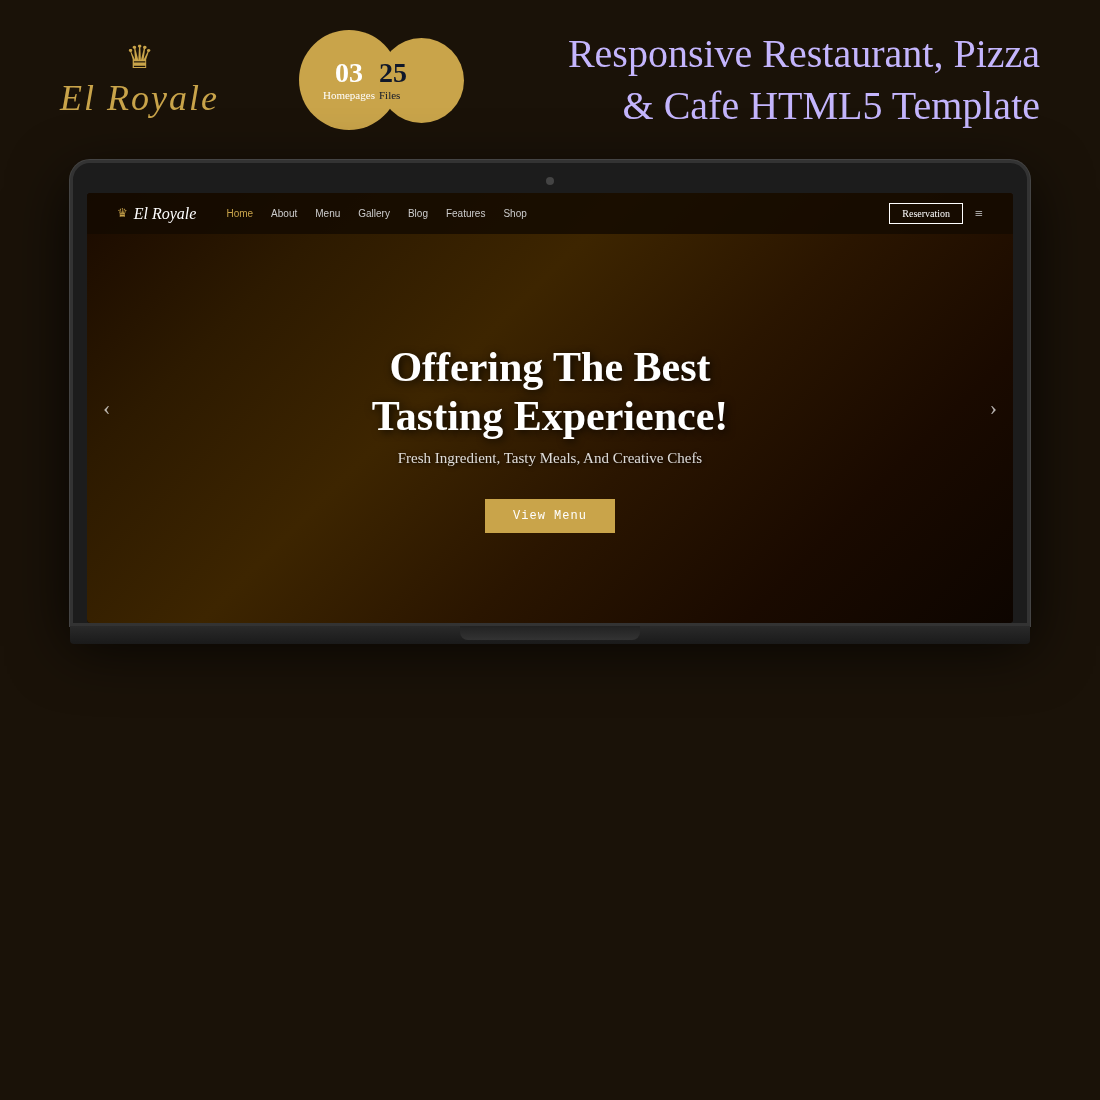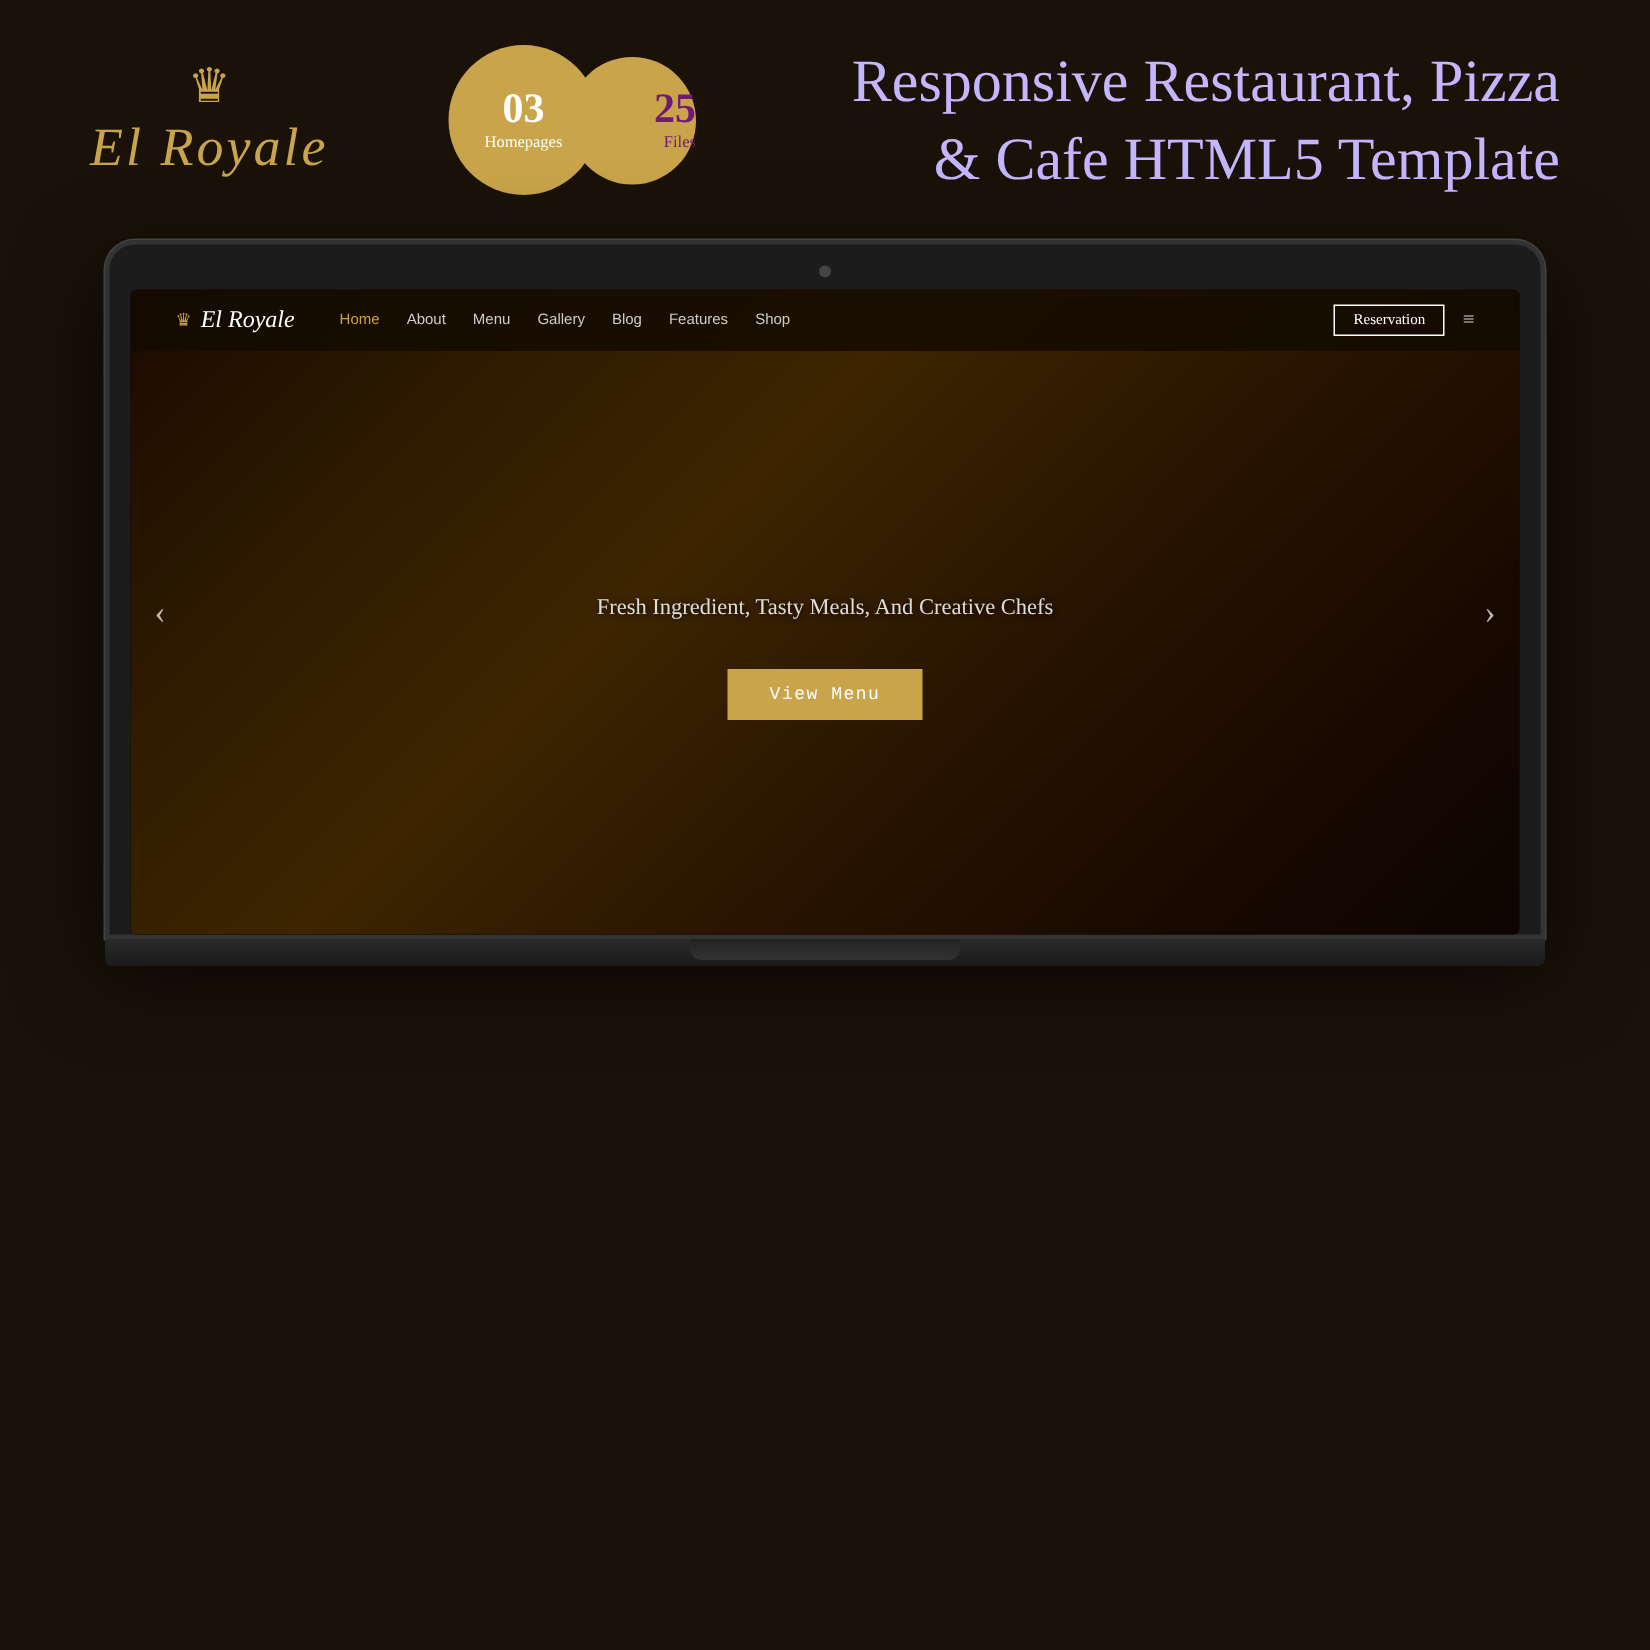--- a/index.html
+++ b/index.html
@@ -63,23 +63,23 @@
       color: white;
     }
 
     .stat-circle-inner {
       width: 85px;
       height: 85px;
       border-radius: 50%;
       background-color: #c9a44a;
       display: flex;
       flex-direction: column;
-      align-items: flex-end;
+      align-items: flex-start;
       justify-content: center;
-      color: #701a75;
+      color: #0f172a;
       margin-left: -20px;
     }
 
     .stat-number {
       font-size: 28px;
       font-weight: bold;
       line-height: 1.1;
     }
 
     .stat-label {
@@ -429,20 +429,24 @@
           <a class="nav-link regular">Features</a>
           <a class="nav-link regular">Shop</a>
         </div>
 
         <button class="reservation-btn">Reservation</button>
         <span class="hamburger-icon">≡</span>
       </div>
 
       <div class="hero-section">
         <div class="hero-content">
+          <div class="hero-title">
+            <span>Offering The Best</span><br>
+            <span>Tasting Experience!</span>
+          </div>
           <div class="hero-subtitle">Fresh Ingredient, Tasty Meals, And Creative Chefs</div>
           <button class="view-menu-btn">View Menu</button>
         </div>
 
         <span class="carousel-arrow left">‹</span>
         <span class="carousel-arrow right">›</span>
       </div>
 
     </div>
   </div>

